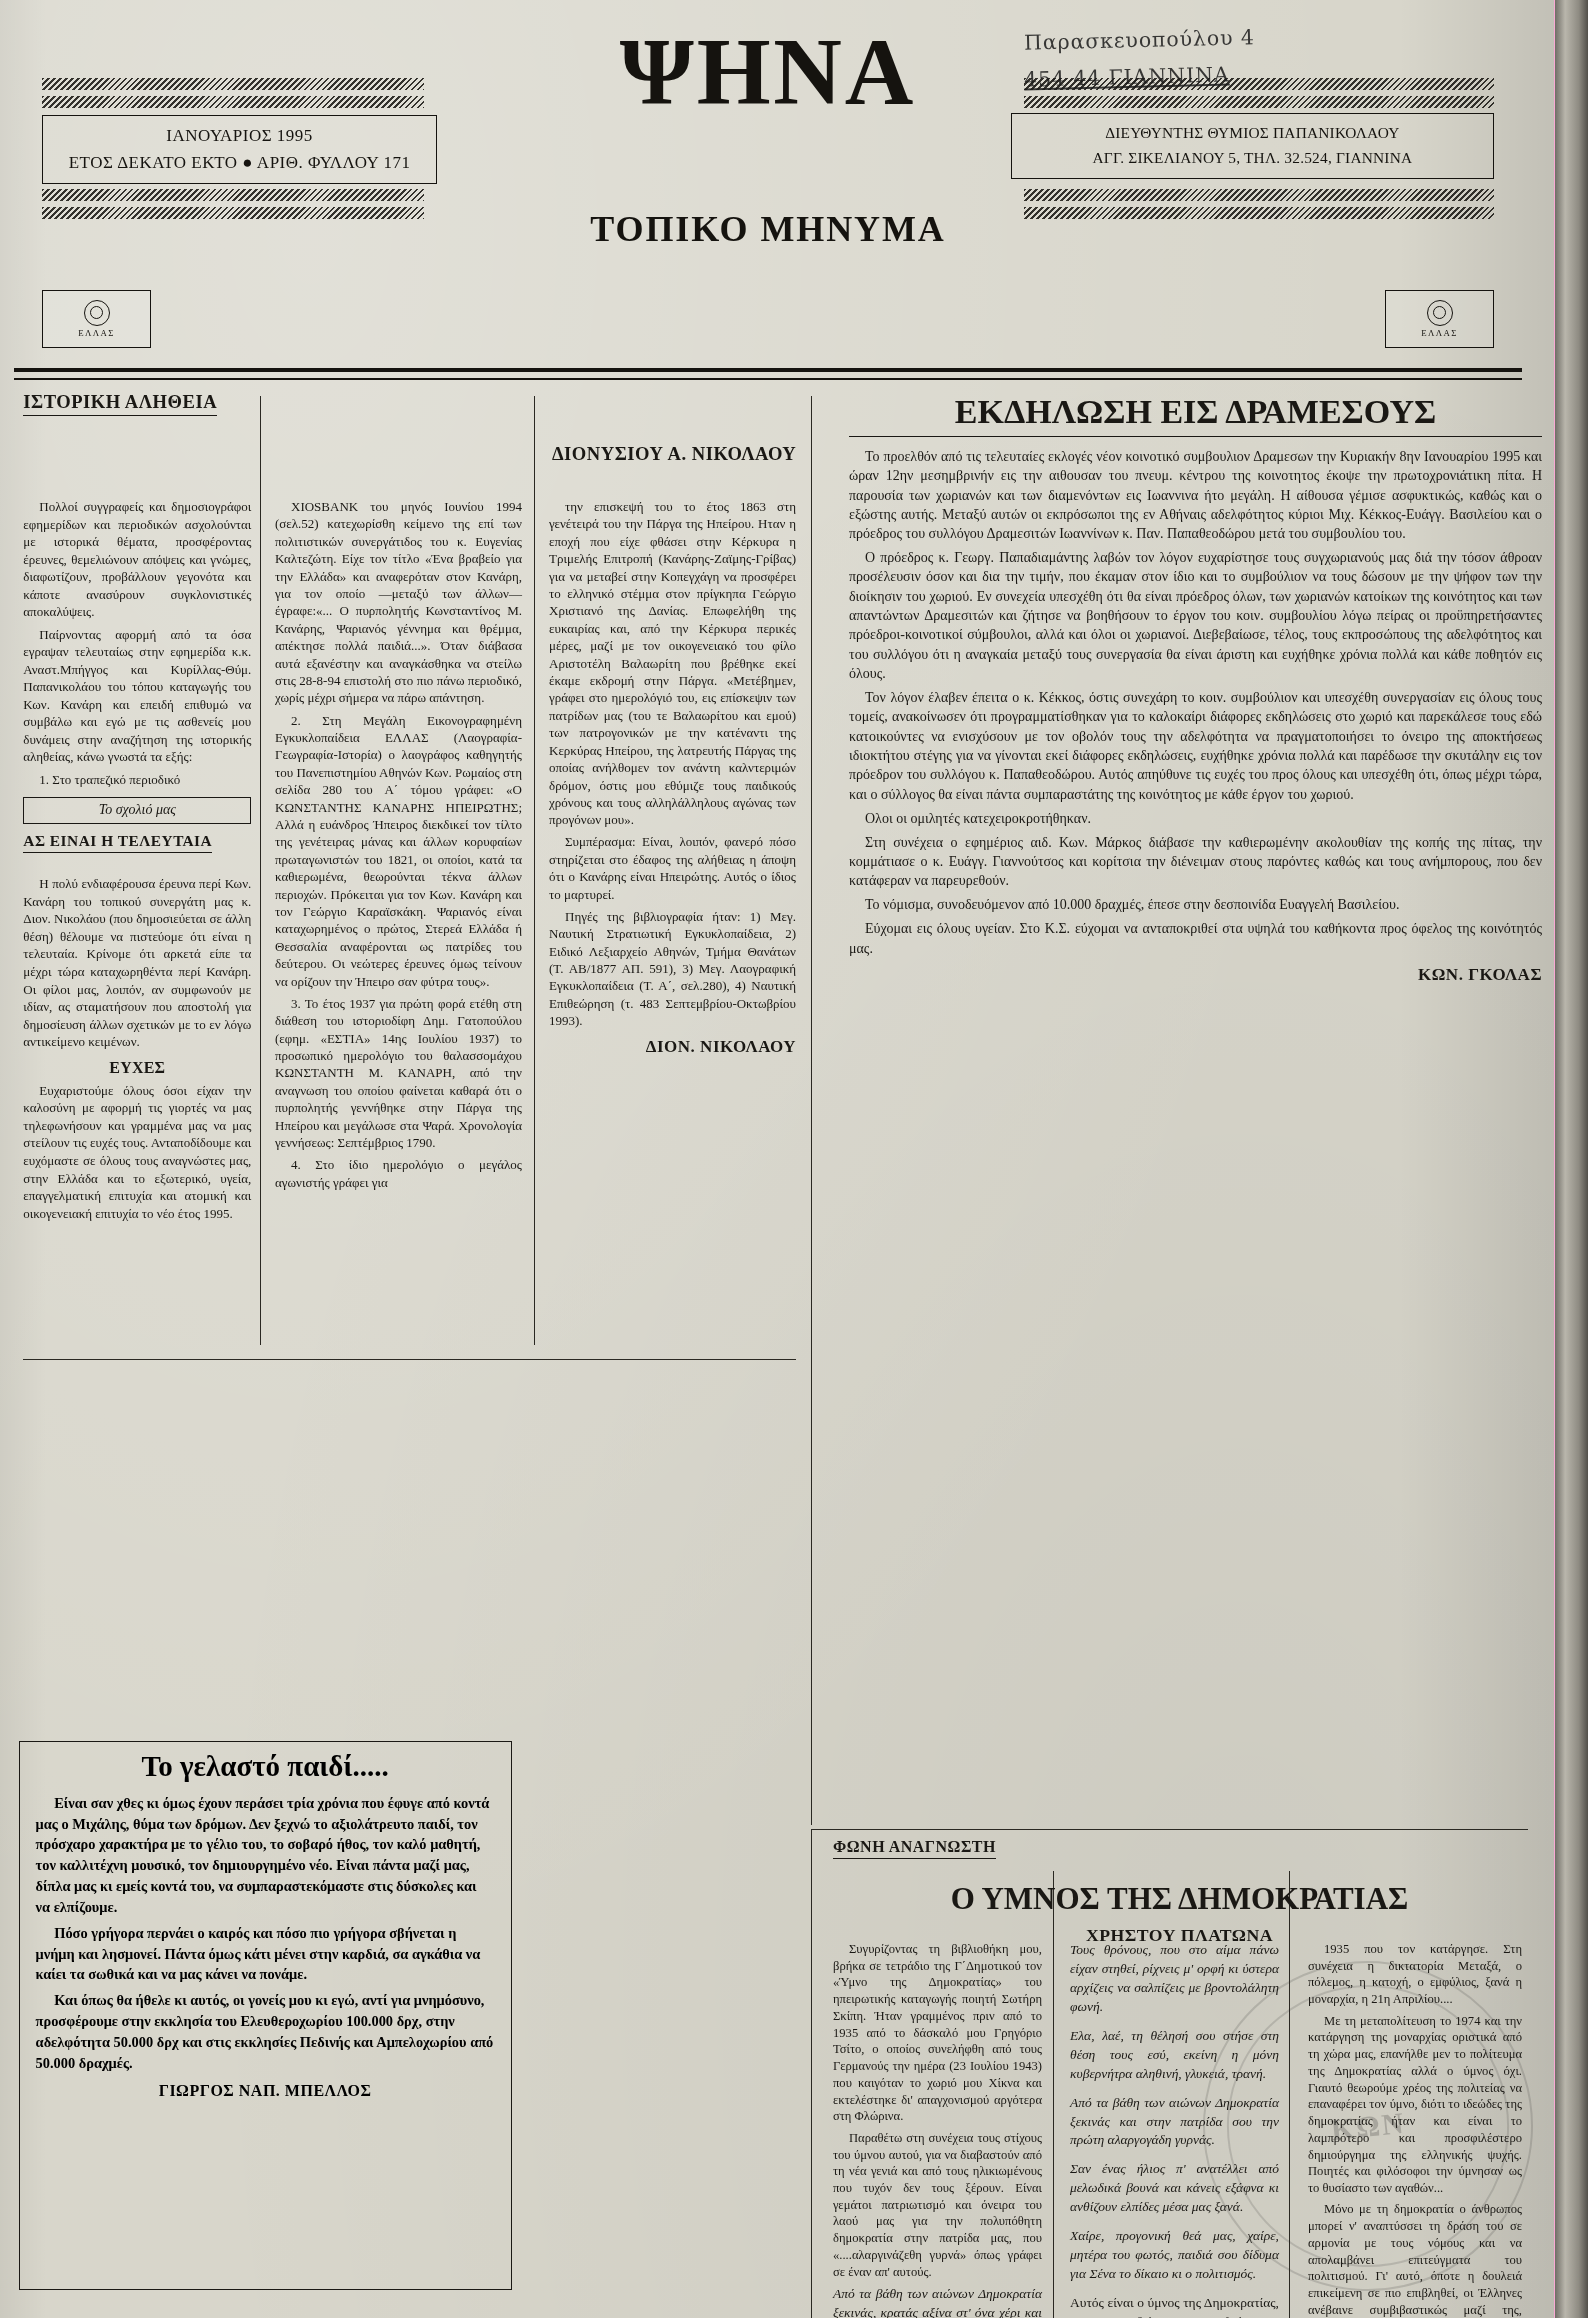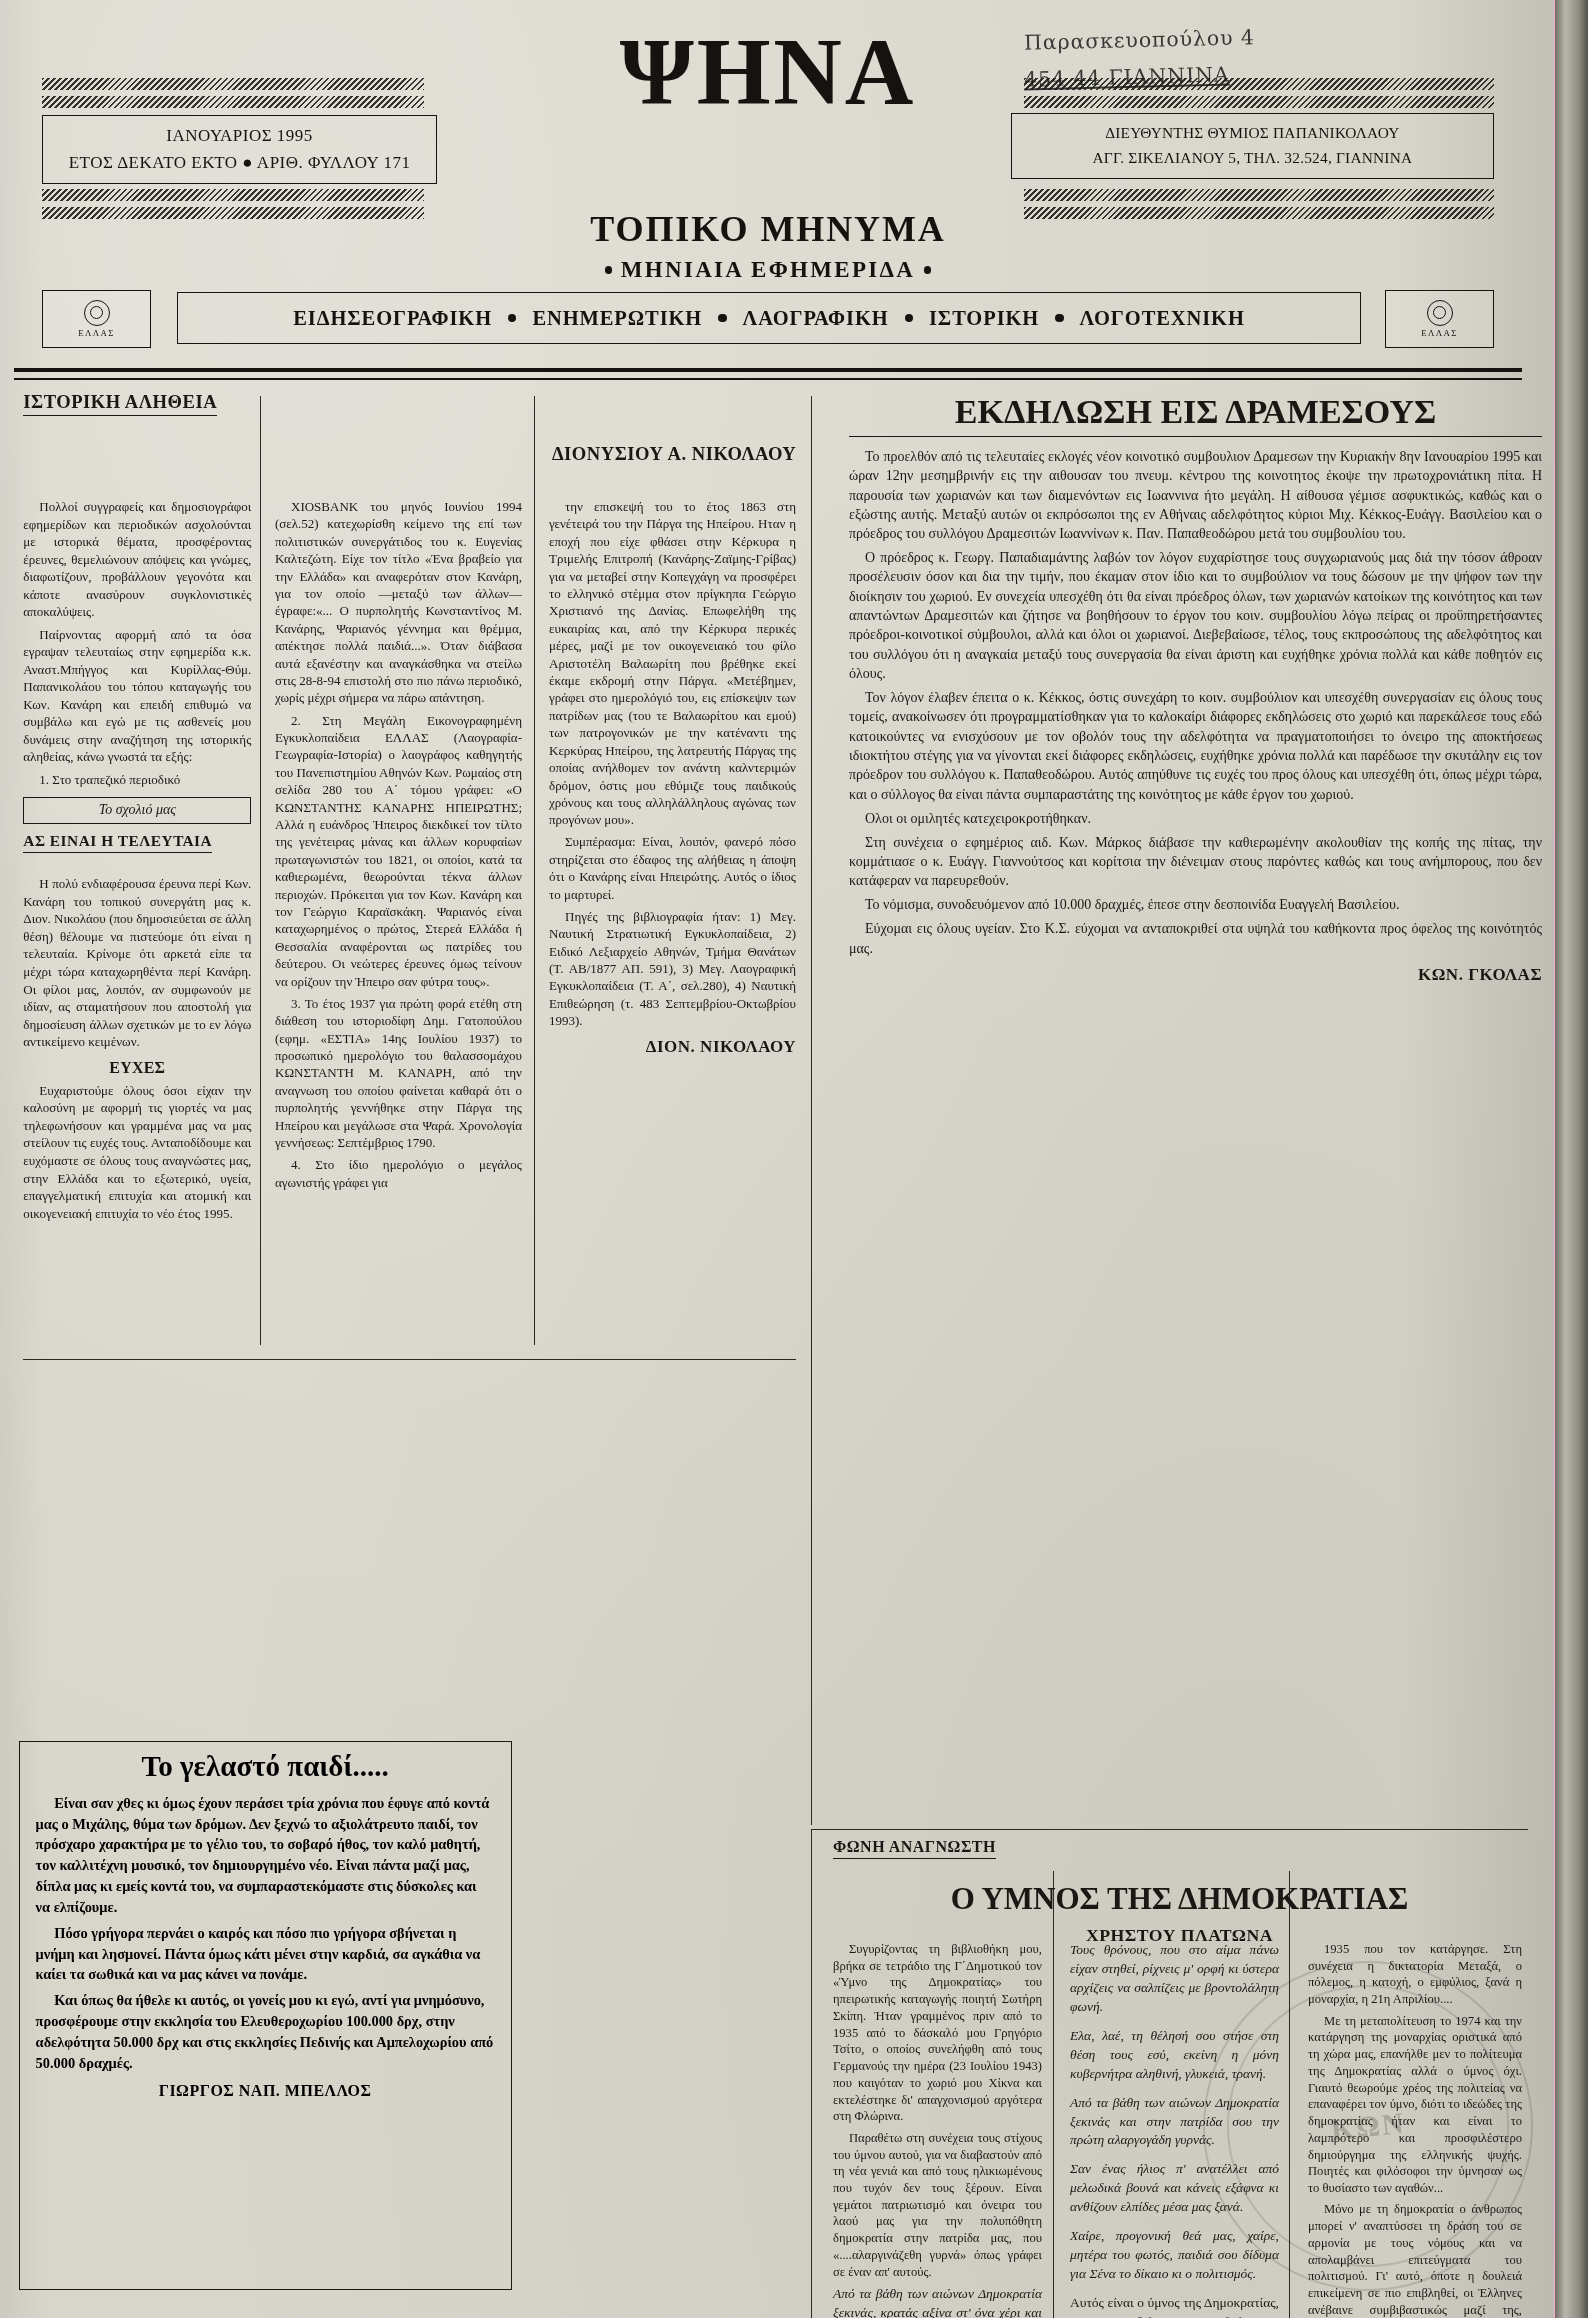--- a/index.html
+++ b/index.html
@@ -358,54 +358,40 @@
     <div class="zigzag zz-l2"></div>
     <div class="zigzag zz-l3"></div>
     <div class="zigzag zz-l4"></div>
     <div class="zigzag zz-r1"></div>
     <div class="zigzag zz-r2"></div>
     <div class="zigzag zz-r3"></div>
     <div class="zigzag zz-r4"></div>
 
     <div class="mast-title">ΨΗΝΑ</div>
     <div class="mast-sub">ΤΟΠΙΚΟ ΜΗΝΥΜΑ</div>
-    <div class="mast-sub2">
-      <span class="mast-dot"></span><span>ΜΗΝΙΑΙΑ ΕΦΗΜΕΡΙΔΑ</span><span class="mast-dot"></span>
-    </div>
 
     <div class="mast-left">
       <div>ΙΑΝΟΥΑΡΙΟΣ 1995</div>
       <div>ΕΤΟΣ ΔΕΚΑΤΟ ΕΚΤΟ ● ΑΡΙΘ. ΦΥΛΛΟΥ 171</div>
     </div>
 
     <div class="mast-right">
       <div>ΔΙΕΥΘΥΝΤΗΣ ΘΥΜΙΟΣ ΠΑΠΑΝΙΚΟΛΑΟΥ</div>
       <div>ΑΓΓ. ΣΙΚΕΛΙΑΝΟΥ 5, ΤΗΛ. 32.524, ΓΙΑΝΝΙΝΑ</div>
     </div>
 
     <div class="stamp stamp-left">
       <span class="ring"></span>
       <span>ΕΛΛΑΣ</span>
     </div>
     <div class="stamp stamp-right">
       <span class="ring"></span>
       <span>ΕΛΛΑΣ</span>
     </div>
 
-    <div class="badge-row">
-      <span>ΕΙΔΗΣΕΟΓΡΑΦΙΚΗ</span>
-      <span class="bdot"></span>
-      <span>ΕΝΗΜΕΡΩΤΙΚΗ</span>
-      <span class="bdot"></span>
-      <span>ΛΑΟΓΡΑΦΙΚΗ</span>
-      <span class="bdot"></span>
-      <span>ΙΣΤΟΡΙΚΗ</span>
-      <span class="bdot"></span>
-      <span>ΛΟΓΟΤΕΧΝΙΚΗ</span>
-    </div>
   </div>
 
   <div class="handwrite hw1">Παρασκευοπούλου 4</div>
   <div class="handwrite hw2">454 44  ΓΙΑΝΝΙΝΑ</div>
 
   <div class="mast-rule rule-a"></div>
   <div class="mast-rule rule-b"></div>
 
   <div class="body-area">
 

